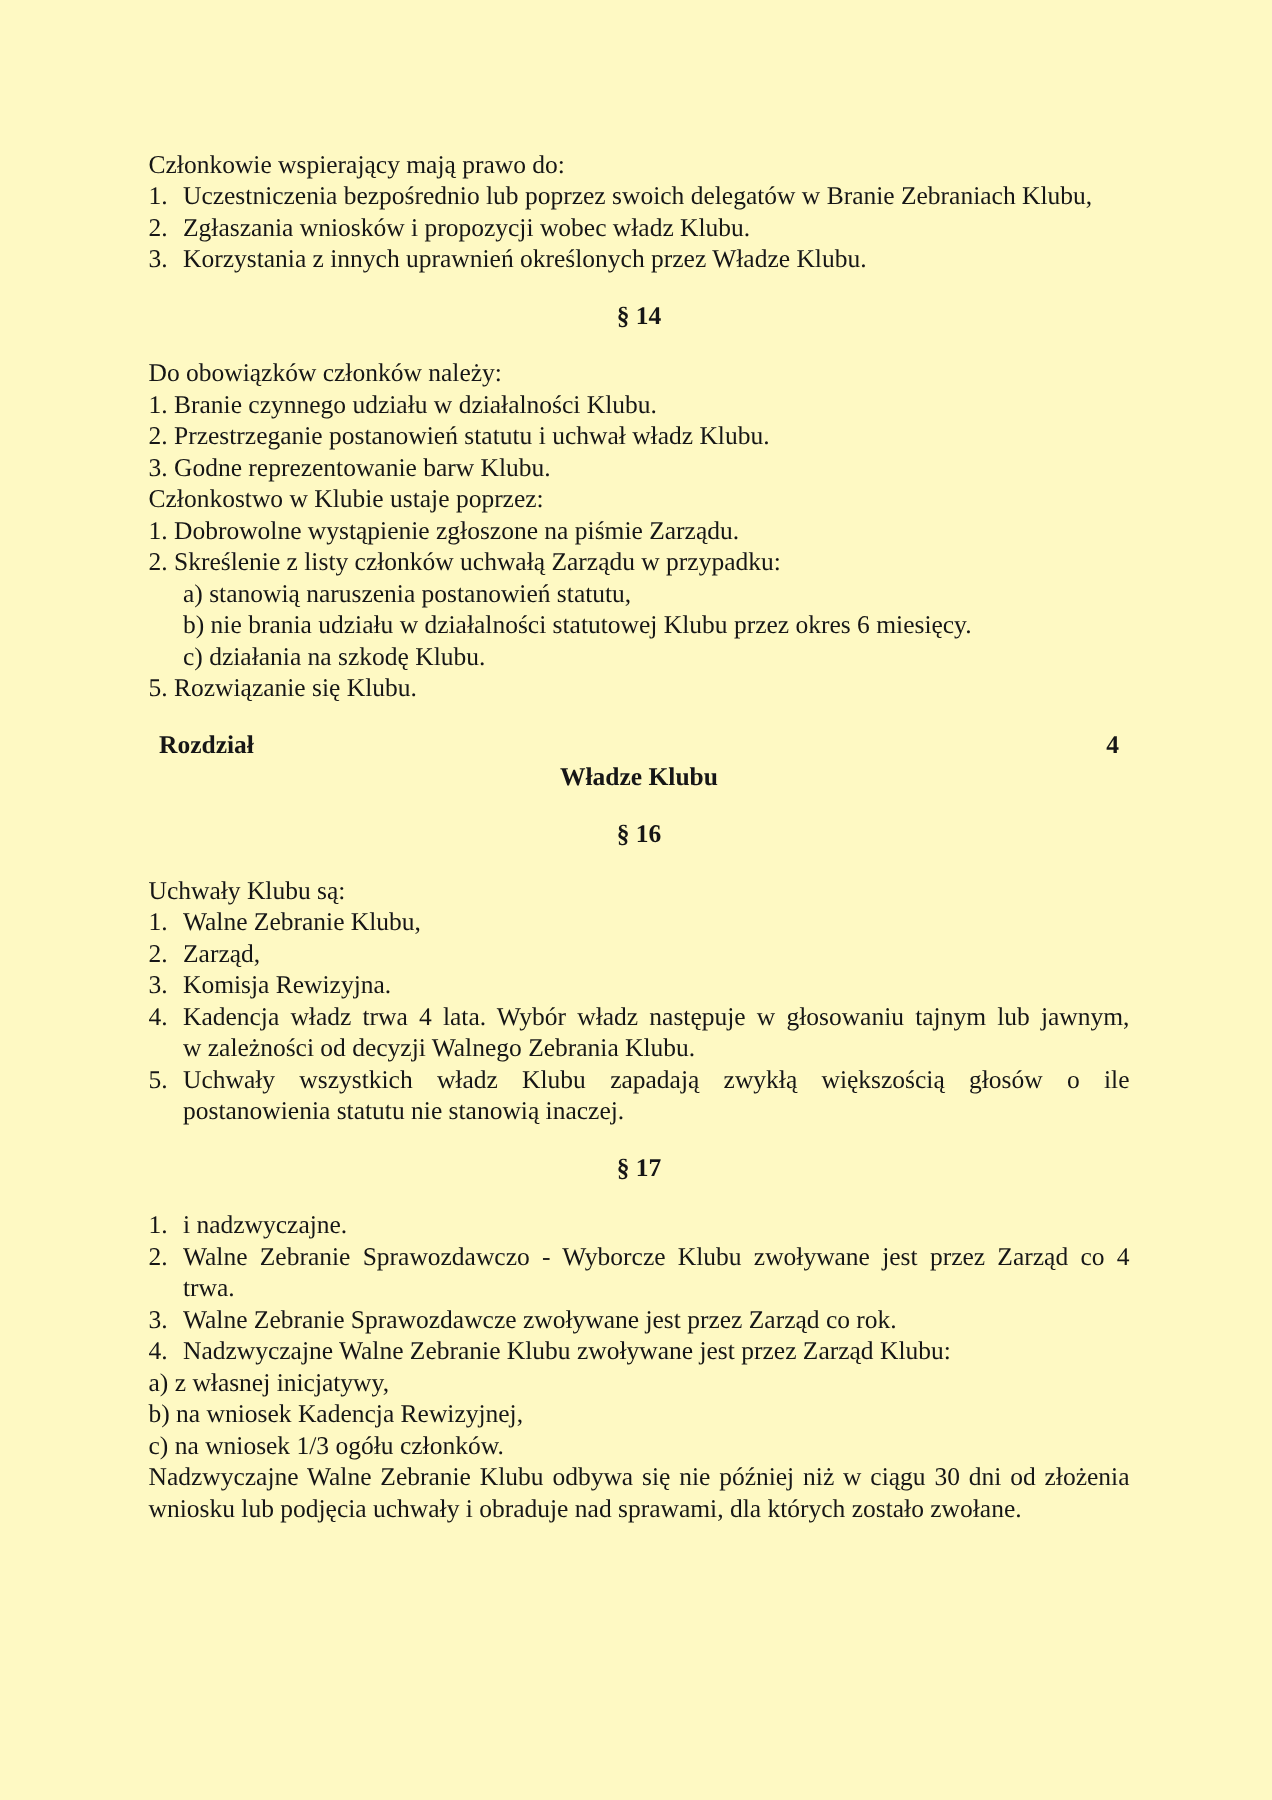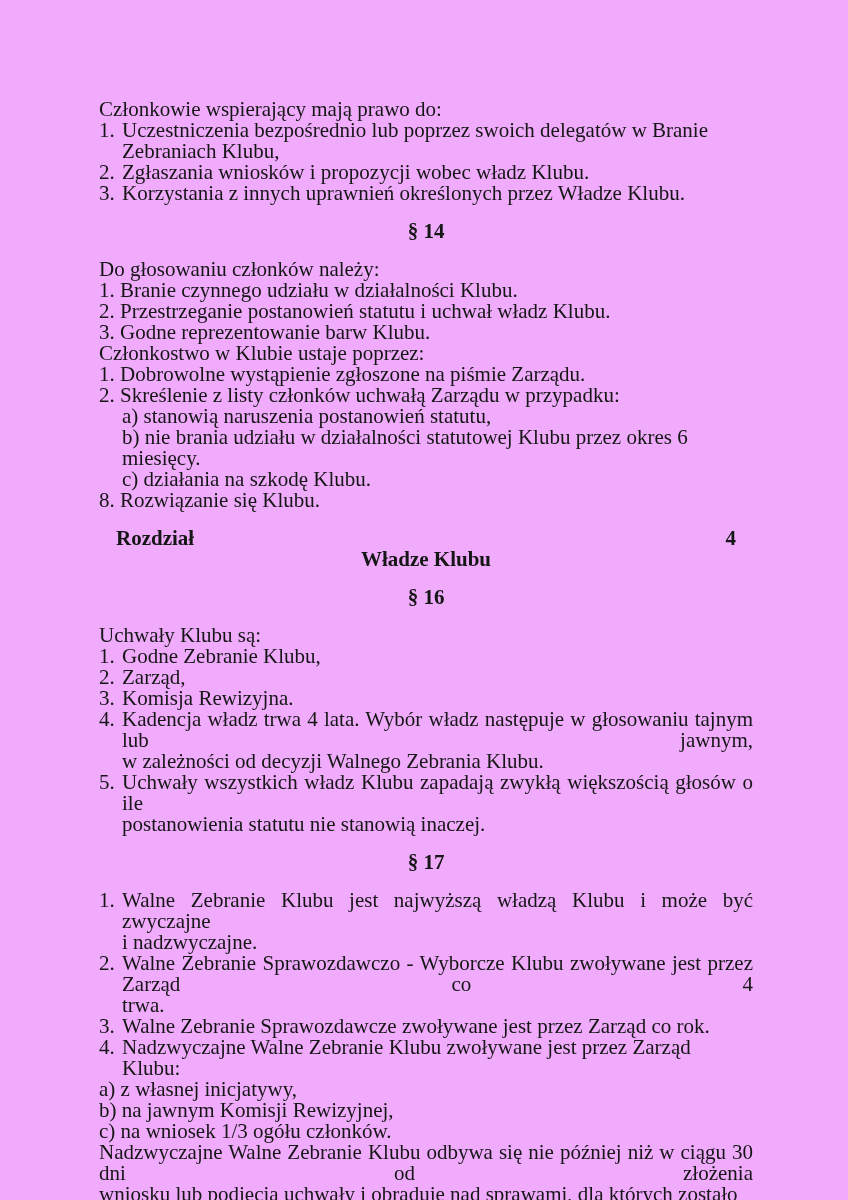--- a/index.html
+++ b/index.html
@@ -1,36 +1,36 @@
 <!DOCTYPE html>
 <html><head>
 <meta charset="utf-8">
 <style>
   html, body { margin: 0; padding: 0; background: #ffffff; }
   .page {
     position: relative;
     width: 848px;
     height: 1200px;
-    background: #f0abfc;
+    background: #fef9c3;
     color: #161616;
     font-family: "Liberation Serif", "DejaVu Serif", serif;
-    font-size: 21px;
+    font-size: 17px;
     line-height: 21px;
     overflow: hidden;
   }
   .content {
     position: absolute;
     left: 99px;
     top: 99px;
     width: 654px;
   }
   .heading {
     font-weight: bold;
     text-align: center;
-    margin: 17px 17px;
+    margin: 17px 7px;
   }
   .para { text-align: left; }
   .para.indent1 { padding-left: 23px; }
   .hang { display: flex; align-items: flex-start; }
   .hang .marker { flex: 0 0 23px; }
   .hang .body { flex: 1 1 auto; min-width: 0; }
   .line { white-space: normal; }
   .line.just {
     text-align: justify;
     text-align-last: justify;
@@ -59,21 +59,21 @@
       <div class="hang">
         <div class="marker">3.</div>
         <div class="body">
           <div class="line">Korzystania z innych uprawnień określonych przez Władze Klubu.</div>
         </div>
       </div>
       <div class="heading">
         <div class="line">§ 14</div>
       </div>
       <div class="para">
-        <div class="line">Do głosowaniu członków należy:</div>
+        <div class="line">Do obowiązków członków należy:</div>
       </div>
       <div class="para">
         <div class="line">1. Branie czynnego udziału w działalności Klubu.</div>
       </div>
       <div class="para">
         <div class="line">2. Przestrzeganie postanowień statutu i uchwał władz Klubu.</div>
       </div>
       <div class="para">
         <div class="line">3. Godne reprezentowanie barw Klubu.</div>
       </div>
@@ -89,36 +89,36 @@
       <div class="para indent1">
         <div class="line">a) stanowią naruszenia postanowień statutu,</div>
       </div>
       <div class="para indent1">
         <div class="line">b) nie brania udziału w działalności statutowej Klubu przez okres 6 miesięcy.</div>
       </div>
       <div class="para indent1">
         <div class="line">c) działania na szkodę Klubu.</div>
       </div>
       <div class="para">
-        <div class="line">8. Rozwiązanie się Klubu.</div>
+        <div class="line">5. Rozwiązanie się Klubu.</div>
       </div>
       <div class="heading">
         <div class="line just">Rozdział 4</div>
         <div class="line">Władze Klubu</div>
       </div>
       <div class="heading">
         <div class="line">§ 16</div>
       </div>
       <div class="para">
         <div class="line">Uchwały Klubu są:</div>
       </div>
       <div class="hang">
         <div class="marker">1.</div>
         <div class="body">
-          <div class="line">Godne Zebranie Klubu,</div>
+          <div class="line">Walne Zebranie Klubu,</div>
         </div>
       </div>
       <div class="hang">
         <div class="marker">2.</div>
         <div class="body">
           <div class="line">Zarząd,</div>
         </div>
       </div>
       <div class="hang">
         <div class="marker">3.</div>
@@ -139,21 +139,20 @@
           <div class="line just">Uchwały wszystkich władz Klubu zapadają zwykłą większością głosów o ile</div>
           <div class="line">postanowienia statutu nie stanowią inaczej.</div>
         </div>
       </div>
       <div class="heading">
         <div class="line">§ 17</div>
       </div>
       <div class="hang">
         <div class="marker">1.</div>
         <div class="body">
-          <div class="line just">Walne Zebranie Klubu jest najwyższą władzą Klubu i może być zwyczajne</div>
           <div class="line">i nadzwyczajne.</div>
         </div>
       </div>
       <div class="hang">
         <div class="marker">2.</div>
         <div class="body">
           <div class="line just">Walne Zebranie Sprawozdawczo - Wyborcze Klubu zwoływane jest przez Zarząd co 4</div>
           <div class="line">trwa.</div>
         </div>
       </div>
@@ -166,21 +165,21 @@
       <div class="hang">
         <div class="marker">4.</div>
         <div class="body">
           <div class="line">Nadzwyczajne Walne Zebranie Klubu zwoływane jest przez Zarząd Klubu:</div>
         </div>
       </div>
       <div class="para">
         <div class="line">a) z własnej inicjatywy,</div>
       </div>
       <div class="para">
-        <div class="line">b) na jawnym Komisji Rewizyjnej,</div>
+        <div class="line">b) na wniosek Kadencja Rewizyjnej,</div>
       </div>
       <div class="para">
         <div class="line">c) na wniosek 1/3 ogółu członków.</div>
       </div>
       <div class="para">
         <div class="line just">Nadzwyczajne Walne Zebranie Klubu odbywa się nie później niż w ciągu 30 dni od złożenia</div>
         <div class="line">wniosku lub podjęcia uchwały i obraduje nad sprawami, dla których zostało zwołane.</div>
       </div>
     </div>
 </div>

